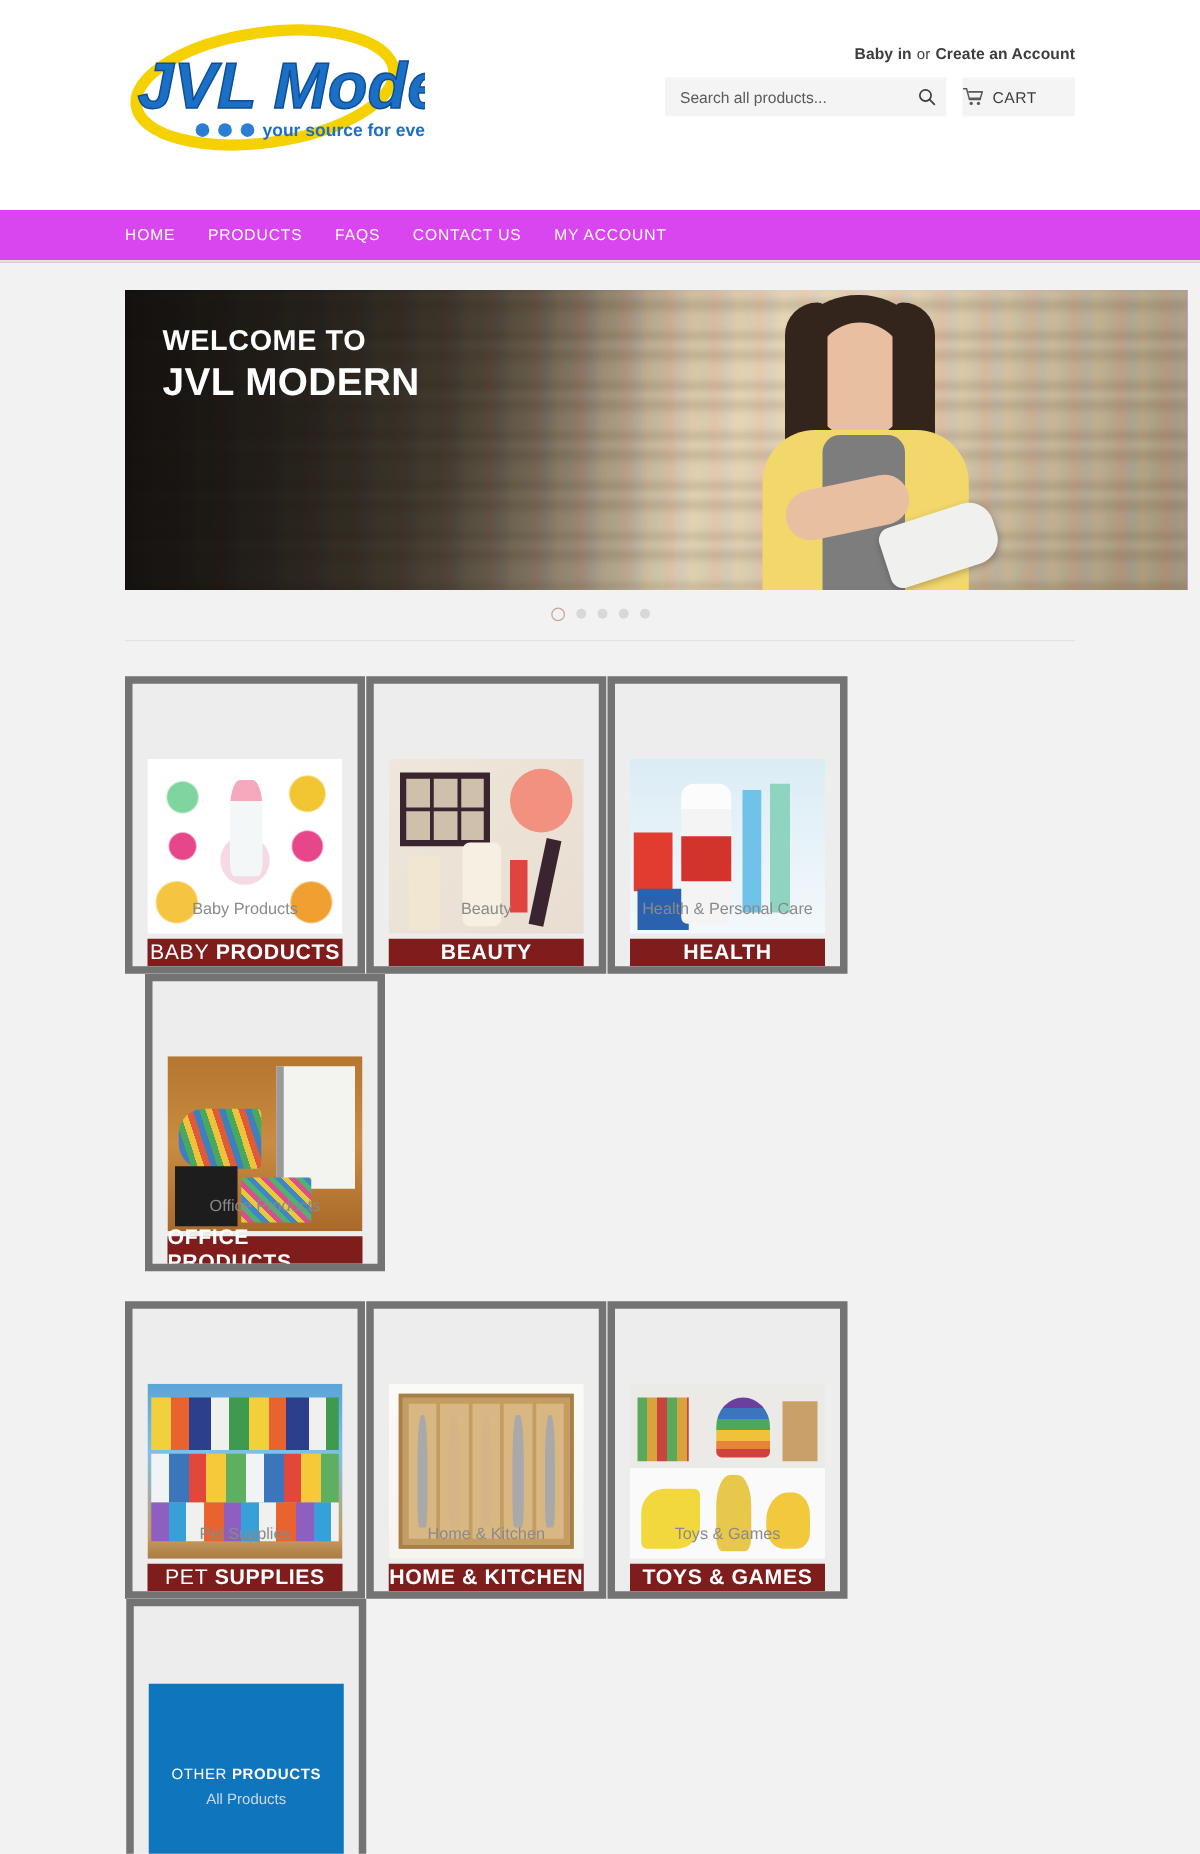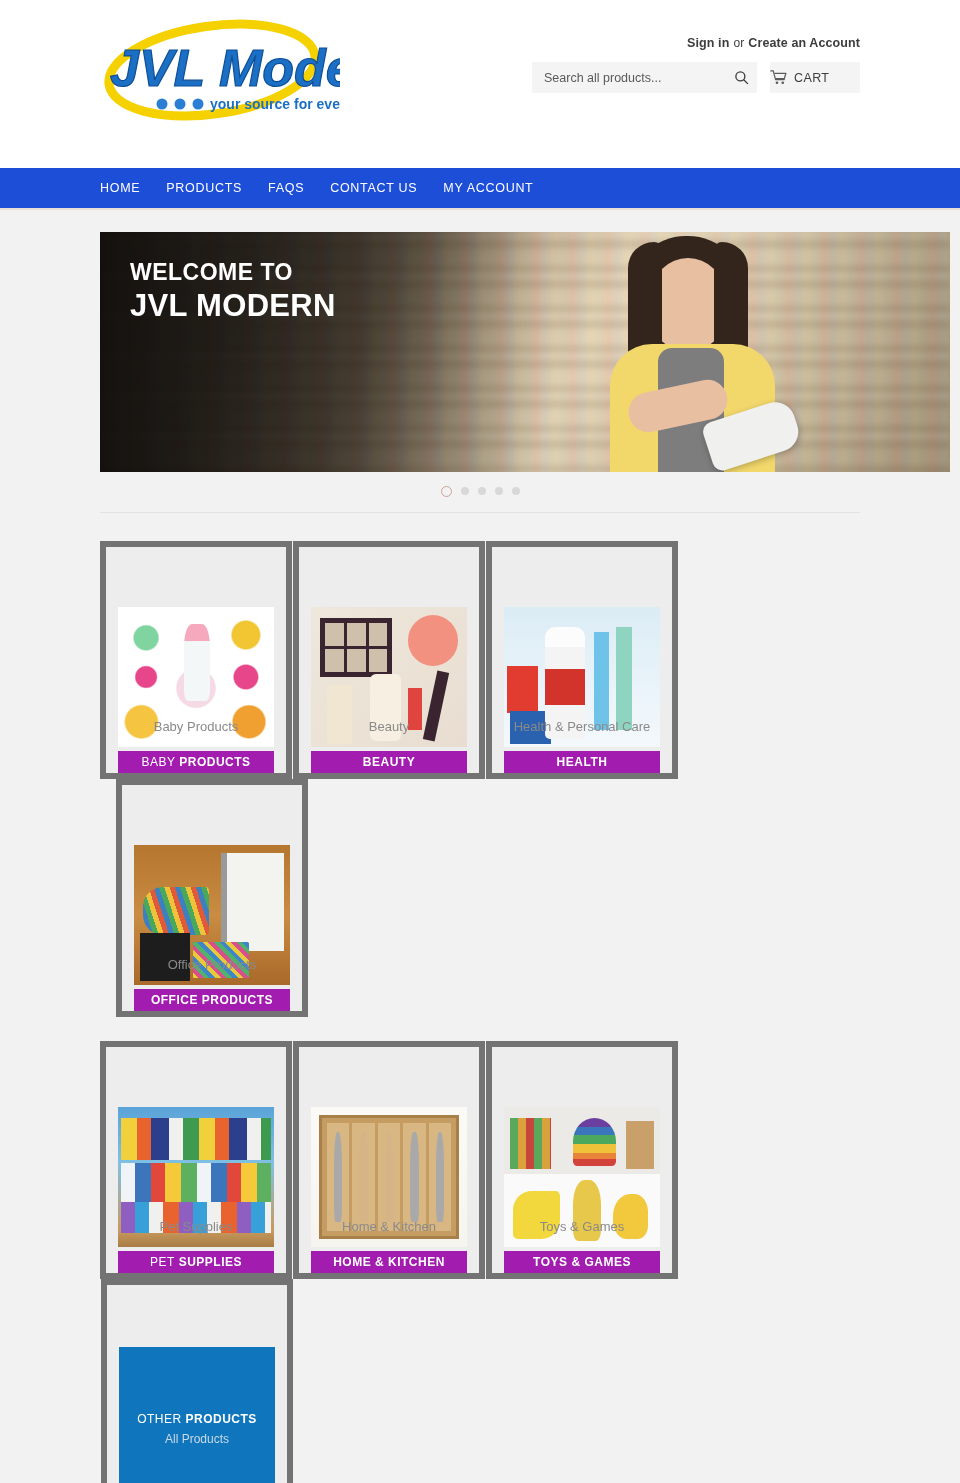--- a/index.html
+++ b/index.html
@@ -92,21 +92,21 @@
     cursor: pointer;
   }
   .cart-label {
     font-size: 12.5px;
     color: #3d3d3d;
     letter-spacing: .4px;
   }
 
   
   .nav {
-    background: #1d4ed8;
+    background: #d946ef;
     height: 42px;
     border-bottom: 2px solid #e8e0d8;
   }
   .nav-inner {
     width: 760px;
     margin: 0 auto;
     height: 100%;
     display: flex;
     align-items: center;
     gap: 26px;
@@ -308,26 +308,26 @@
     color: #8a8a8a;
     z-index: 3;
     pointer-events: none;
   }
   .tile-bar {
     position: absolute;
     left: 12px;
     right: 12px;
     bottom: 0;
     height: 22px;
-    background: #a21caf;
+    background: #7f1d1d;
     color: #ffffff;
     display: flex;
     align-items: center;
     justify-content: center;
-    font-size: 12px;
+    font-size: 17px;
     letter-spacing: .5px;
     z-index: 4;
   }
   .tile-bar b { font-weight: bold; }
   .tile-bar .thin { font-weight: normal; }
 
   .tile.other .other-block {
     position: absolute;
     left: 12px;
     right: 12px;
@@ -558,21 +558,21 @@
         <ellipse cx="112" cy="58" rx="104" ry="44" fill="none" stroke="#f5d100" stroke-width="9" transform="rotate(-8 112 58)"></ellipse>
         <text x="10" y="74" font-family="Liberation Sans, sans-serif" font-size="52" font-weight="bold" font-style="italic" fill="#1b6fc4" stroke="#0d4e94" stroke-width="1.2">JVL Modern</text>
         <circle cx="62" cy="92" r="5.5" fill="#2a7fd4"></circle>
         <circle cx="80" cy="92" r="5.5" fill="#2a7fd4"></circle>
         <circle cx="98" cy="92" r="5.5" fill="#2a7fd4"></circle>
         <text x="110" y="97" font-family="Liberation Sans, sans-serif" font-size="14" font-weight="bold" fill="#1b6fc4">your source for everything</text>
       </svg>
     </div>
 
     <div class="account-row">
-      <a href="#">Sign in</a><span class="or">or</span><a href="#">Create an Account</a>
+      <a href="#">Baby in</a><span class="or">or</span><a href="#">Create an Account</a>
     </div>
 
     <div class="search-cart">
       <div class="search-box">
         <input class="search-input" type="text" placeholder="Search all products..." style="">
         <svg class="search-icon" viewBox="0 0 20 20">
           <circle cx="8.5" cy="8.5" r="6" fill="none" stroke="#3d3d3d" stroke-width="1.8"></circle>
           <line x1="13" y1="13" x2="18.5" y2="18.5" stroke="#3d3d3d" stroke-width="1.8"></line>
         </svg>
       </div>

